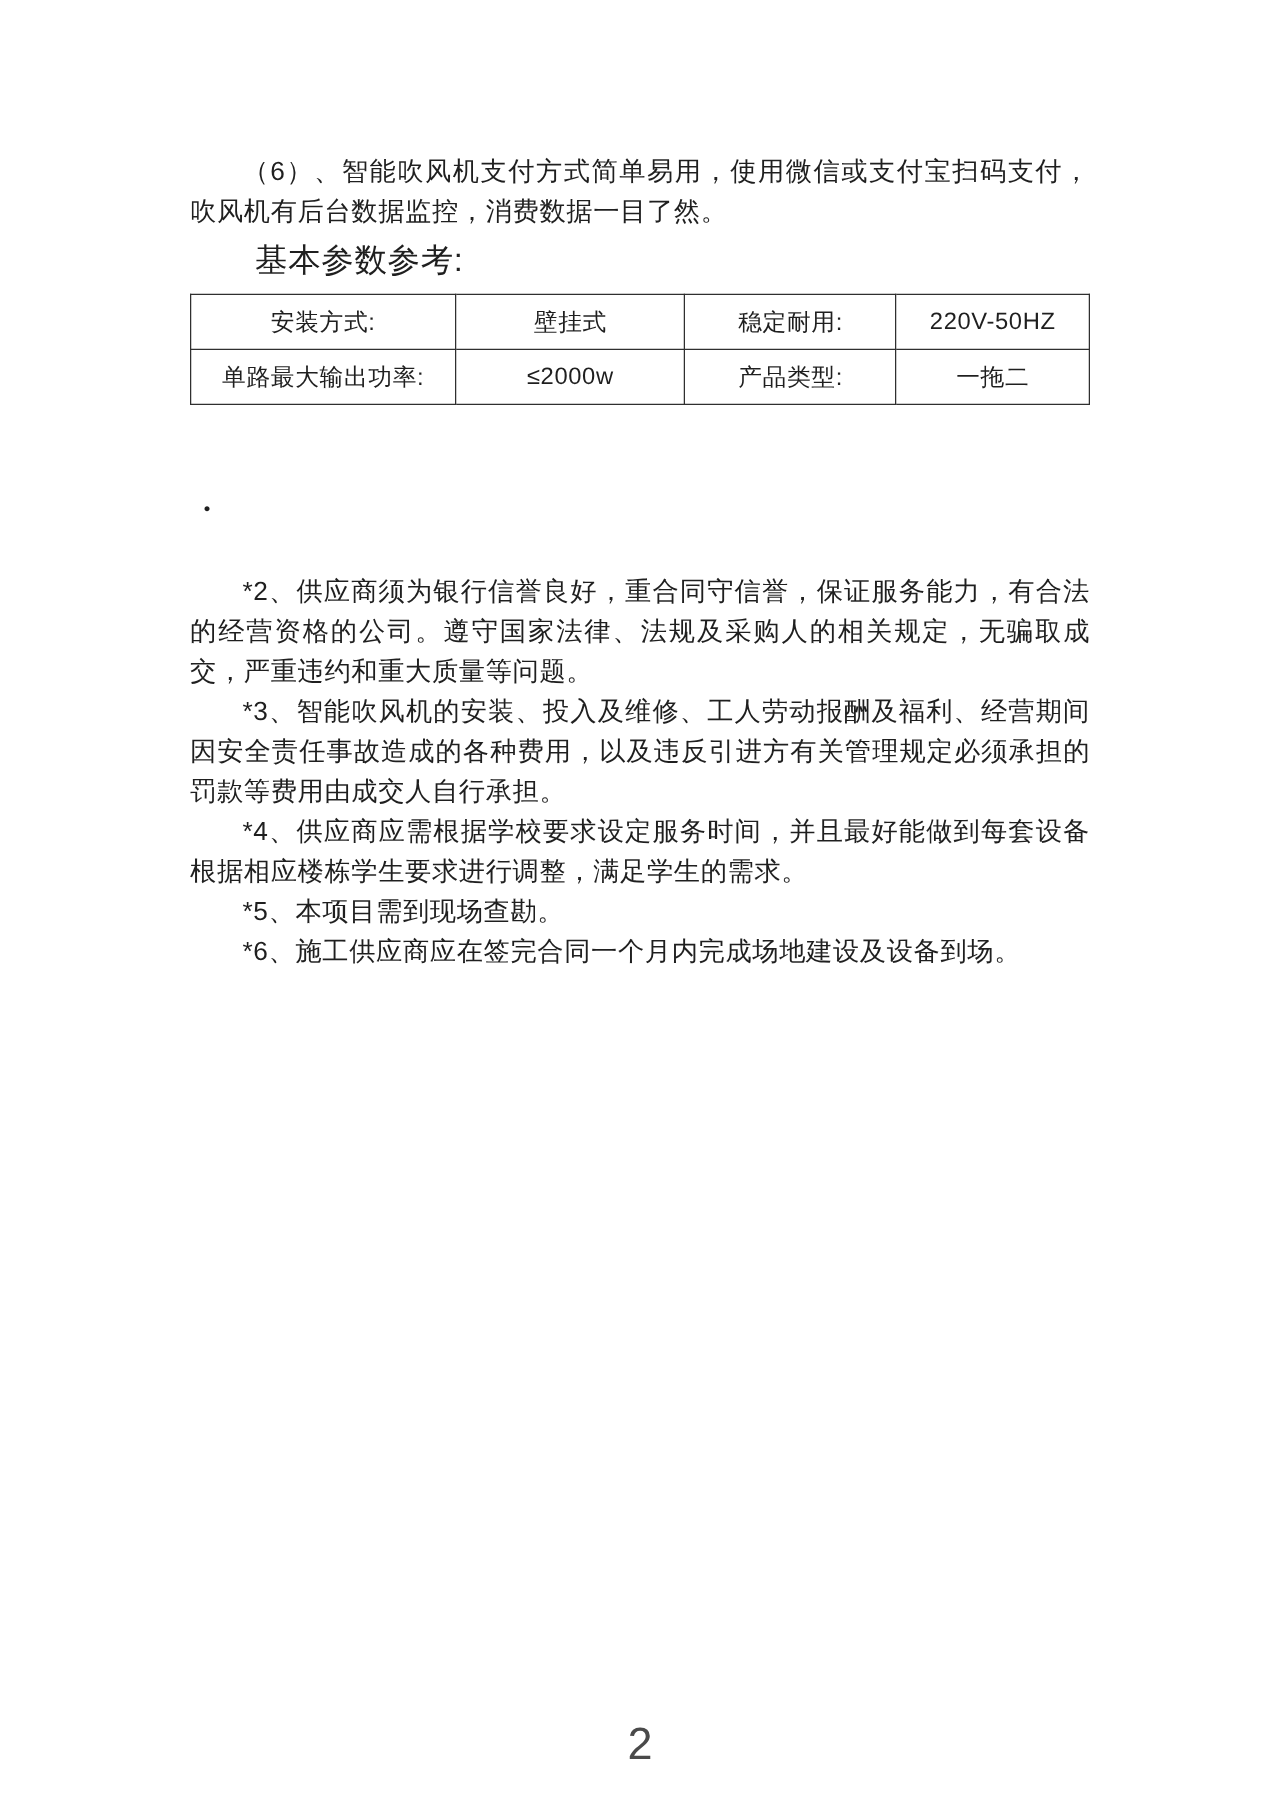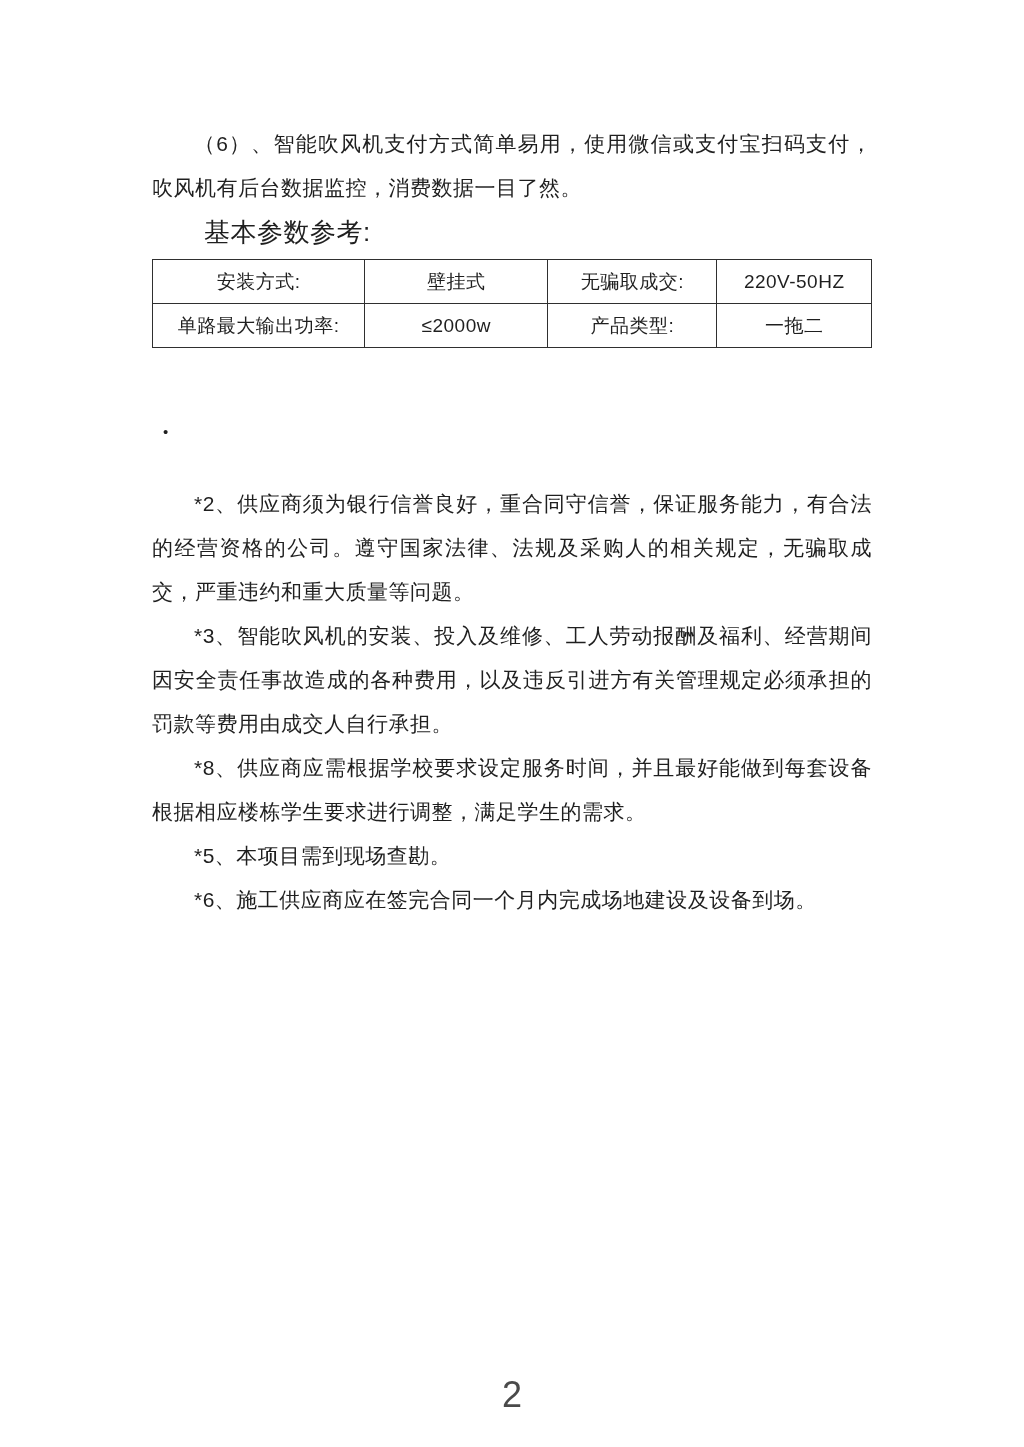--- a/index.html
+++ b/index.html
@@ -16,21 +16,21 @@
   }
   .content {
     position: absolute;
     left: 152px;
     right: 152px;
     top: 122px;
   }
   .body-par {
     margin: 0;
     font-size: 21px;
-    line-height: 44px;
+    line-height: 32px;
     text-align: justify;
     text-indent: 2em;
     letter-spacing: 0.5px;
   }
   .params-heading {
     margin: 0;
     font-size: 26px;
     line-height: 44px;
     text-indent: 2em;
     font-weight: normal;
@@ -95,40 +95,40 @@
       <colgroup>
         <col class="col-1">
           <col class="col-2">
           <col class="col-3">
           <col class="col-4">
       </colgroup>
       <tbody>
         <tr>
           <td>安装方式:</td>
           <td>壁挂式</td>
-          <td>无骗取成交:</td>
+          <td>稳定耐用:</td>
           <td>220V-50HZ</td>
         </tr>
         <tr>
           <td>单路最大输出功率:</td>
           <td>≤2000w</td>
           <td>产品类型:</td>
           <td>一拖二</td>
         </tr>
       </tbody>
     </table>
 
     <div class="bullet-line">
       <span class="bullet-dot">•</span>
     </div>
 
     <div class="service">
       <p class="body-par">*2、供应商须为银行信誉良好，重合同守信誉，保证服务能力，有合法的经营资格的公司。遵守国家法律、法规及采购人的相关规定，无骗取成交，严重违约和重大质量等问题。</p>
       <p class="body-par">*3、智能吹风机的安装、投入及维修、工人劳动报酬及福利、经营期间因安全责任事故造成的各种费用，以及违反引进方有关管理规定必须承担的罚款等费用由成交人自行承担。</p>
-      <p class="body-par">*8、供应商应需根据学校要求设定服务时间，并且最好能做到每套设备根据相应楼栋学生要求进行调整，满足学生的需求。</p>
+      <p class="body-par">*4、供应商应需根据学校要求设定服务时间，并且最好能做到每套设备根据相应楼栋学生要求进行调整，满足学生的需求。</p>
       <p class="body-par">*5、本项目需到现场查勘。</p>
       <p class="body-par">*6、施工供应商应在签完合同一个月内完成场地建设及设备到场。</p>
     </div>
 
   </div>
 
   <div class="page-number">2</div>
 </div>
 
 </body></html>

